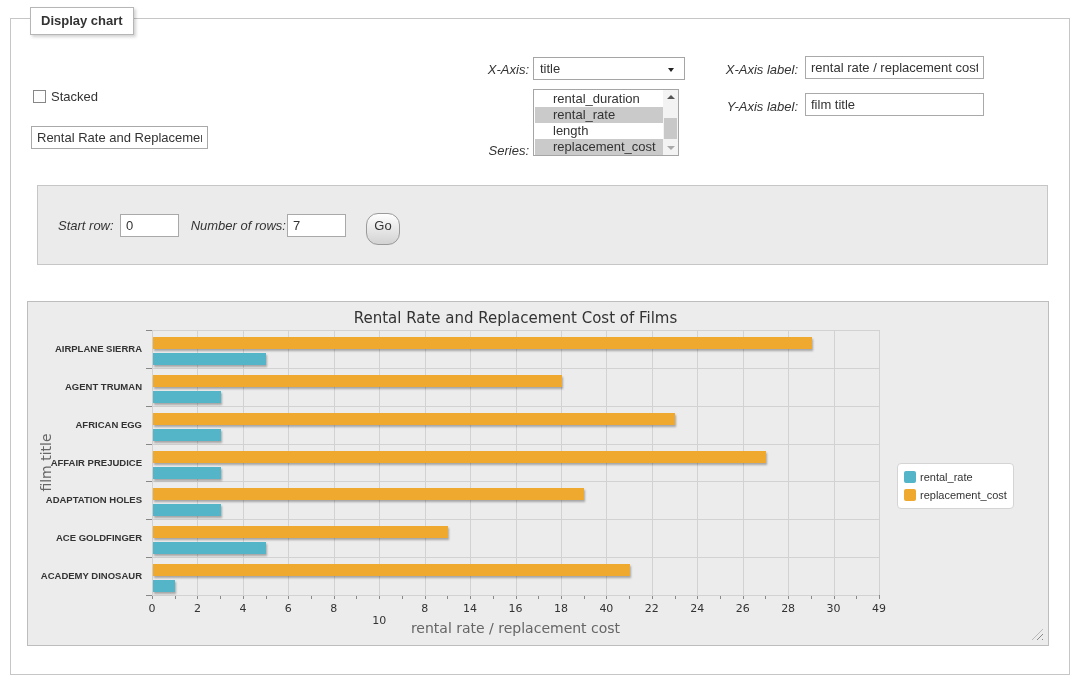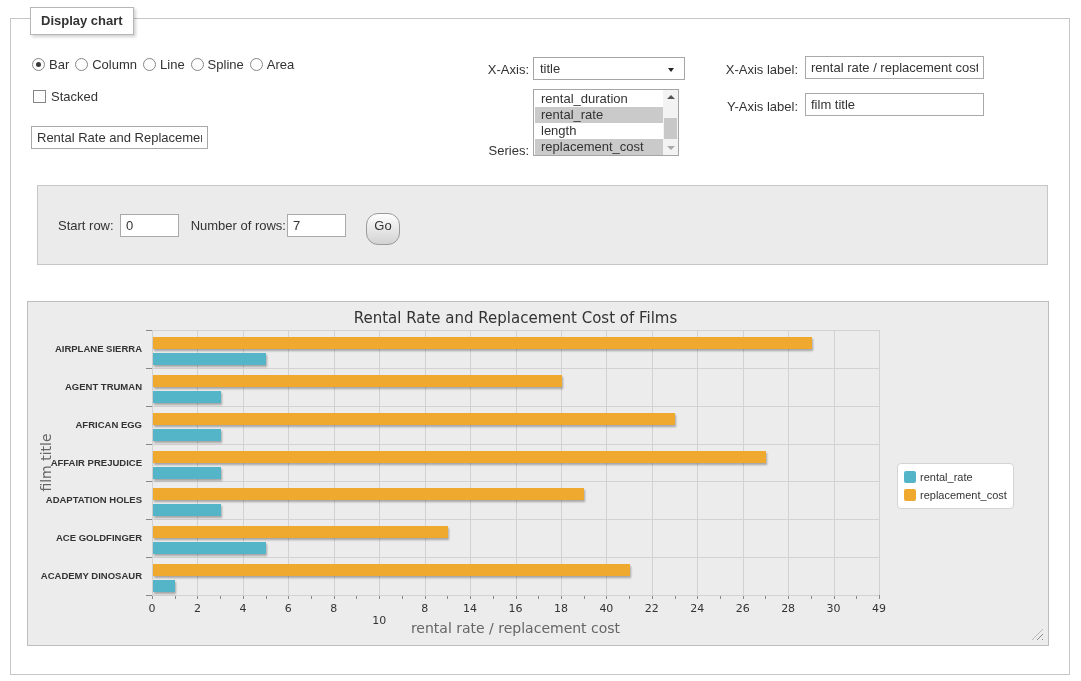--- a/index.html
+++ b/index.html
@@ -8,26 +8,26 @@
   #fieldset { position:absolute; left:10px; top:18px; width:1060px; height:657px; border:1px solid #c6c6c6; background:#fff; }
   #legendbox { position:absolute; left:19px; top:-12px; background:#fff; border:1px solid #b6b6b6; box-shadow:2px 2px 3px rgba(0,0,0,0.18); padding:5px 10px 6px; font-weight:bold; }
   #radio-row { position:absolute; left:21px; top:38px; display:flex; align-items:center; }
   .radio-item { display:flex; align-items:center; margin-right:6px; cursor:default; }
   .radio { width:13px; height:13px; border:1px solid #878787; border-radius:50%; background:#fdfdfd; margin-right:4px; position:relative; }
   .radio.checked::after { content:""; position:absolute; left:3px; top:3px; width:5px; height:5px; border-radius:50%; background:#3a3a3a; }
   #stacked-row { position:absolute; left:22px; top:70px; display:flex; align-items:center; }
   .checkbox { width:13px; height:13px; border:1px solid #878787; background:#fdfdfd; margin-right:5px; }
   input[type=text] { position:absolute; border:1px solid #a9a9a9; font:13px "Liberation Sans",sans-serif; color:#333; padding:2px 5px; background:#fff; }
   #title-input { left:20px; top:107px; width:177px; height:23px; }
-  .form-label { position:absolute; text-align:right; }
+  .form-label { position:absolute; text-align:right;font-style:italic; }
   #xaxis-select { position:absolute; left:522px; top:38px; width:152px; height:23px; border:1px solid #a5a5a5; background:#fff; }
   #xaxis-select .val { position:absolute; left:6px; top:3px; }
   #xaxis-select .arrow { position:absolute; right:10px; top:10px; width:0; height:0; border-left:3.5px solid transparent; border-right:3.5px solid transparent; border-top:4.5px solid #222; }
   #series-listbox { position:absolute; left:522px; top:70px; width:146px; height:67px; border:1px solid #a5a5a5; background:#fff; }
-  .lb-option { position:absolute; left:1px; width:129px; height:16px; line-height:16px; padding-left:6px; white-space:nowrap; overflow:hidden; }
+  .lb-option { position:absolute; left:1px; width:129px; height:16px; line-height:16px; padding-left:18px; white-space:nowrap; overflow:hidden; }
   .lb-option.sel { background:#cacaca; }
   #lb-scroll { position:absolute; top:0; right:0; width:15px; height:65px; background:#f3f3f3; }
   .sb-btn { position:absolute; left:0; width:15px; height:14px; background:#f3f3f3; }
   .sb-btn .tri-up { position:absolute; left:3.5px; top:5px; width:0; height:0; border-left:4px solid transparent; border-right:4px solid transparent; border-bottom:4px solid #555; }
   .sb-btn .tri-down { position:absolute; left:3.5px; top:5px; width:0; height:0; border-left:4px solid transparent; border-right:4px solid transparent; border-top:4px solid #a9a9a9; }
   #lb-thumb { position:absolute; left:1px; top:28px; width:13px; height:21px; background:#c8c8c8; }
   #rows-panel { position:absolute; left:26px; top:166px; width:1011px; height:80px; background:#ebebeb; border:1px solid #c6c6c6; }
   #go-btn { position:absolute; left:328px; top:27px; width:34px; height:32px; border:1px solid #9a9a9a; border-radius:12px; background:linear-gradient(#fefefe,#d2d2d2); text-align:center; line-height:23px; }
   #chart-container { position:absolute; left:16px; top:282px; width:1022px; height:345px; background:#ececec; border:1px solid #bdbdbd; }
   #chart-title { position:absolute; left:124px; top:7px; width:727px; text-align:center; font:15px "DejaVu Sans",sans-serif; color:#333; }
@@ -47,42 +47,20 @@
   .legend-swatch { width:12px; height:12px; border-radius:2px; margin-right:4px; flex:none; }
   .legend-label { font:11px "Liberation Sans",sans-serif; color:#333; white-space:nowrap; }
   #resize-grip { position:absolute; right:5px; bottom:5px; width:11px; height:11px; background:repeating-linear-gradient(-45deg, #888 0 1px, transparent 1px 3.6px); clip-path:polygon(100% 0, 100% 100%, 0 100%); }
 </style>
 </head>
 <body>
 
 <div id="fieldset">
   <div id="legendbox">Display chart</div>
 
-  <div id="radio-row">
-      <span class="radio-item">
-        <span class="radio checked"></span>
-        <span>Bar</span>
-      </span>
-      <span class="radio-item">
-        <span class="radio"></span>
-        <span>Column</span>
-      </span>
-      <span class="radio-item">
-        <span class="radio"></span>
-        <span>Line</span>
-      </span>
-      <span class="radio-item">
-        <span class="radio"></span>
-        <span>Spline</span>
-      </span>
-      <span class="radio-item">
-        <span class="radio"></span>
-        <span>Area</span>
-      </span>
-    </div>
 
   <div id="stacked-row">
     <span class="checkbox"></span>
     <span>Stacked</span>
   </div>
 
   <input type="text" id="title-input" value="Rental Rate and Replacement Cost of Films" style="">
 
   <span class="form-label" style="left:430px; top:43px; width:88px;">X-Axis:</span>
   <div id="xaxis-select">

